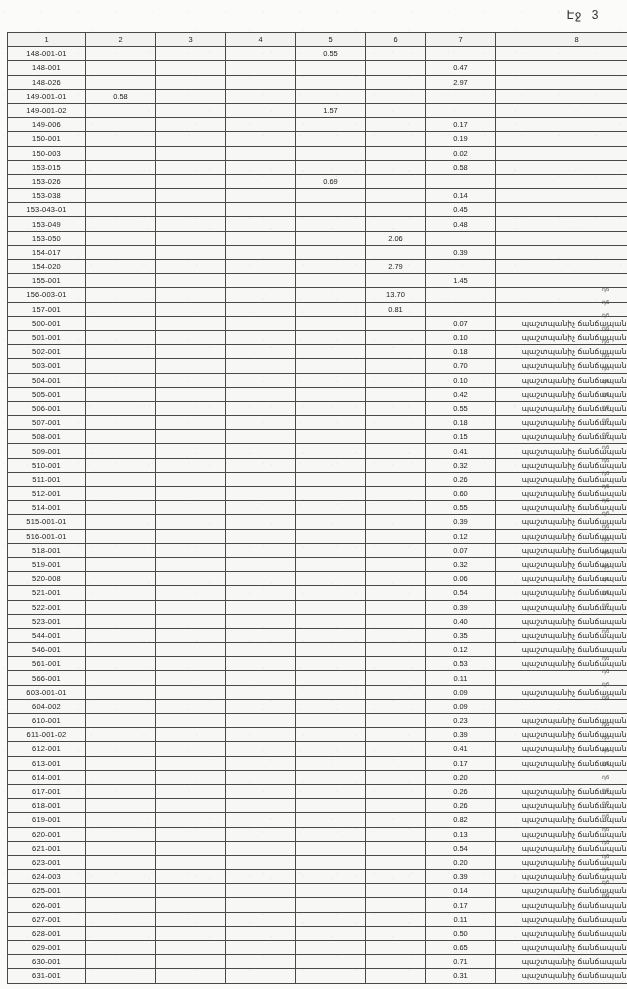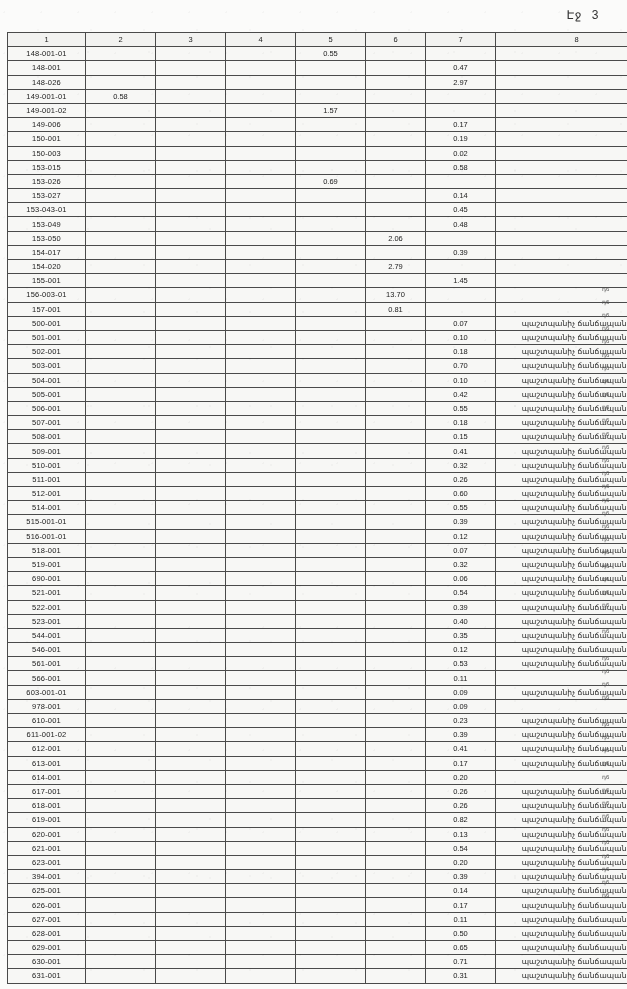--- a/index.html
+++ b/index.html
@@ -244,21 +244,21 @@
             <td class="code">153-026</td>
             <td class="num"></td>
             <td class="num"></td>
             <td class="num"></td>
             <td class="num">0.69</td>
             <td class="num"></td>
             <td class="num"></td>
             <td class="desc"></td>
           </tr>
           <tr>
-            <td class="code">153-027</td>
+            <td class="code">153-038</td>
             <td class="num"></td>
             <td class="num"></td>
             <td class="num"></td>
             <td class="num"></td>
             <td class="num"></td>
             <td class="num">0.14</td>
             <td class="desc"></td>
           </tr>
           <tr>
             <td class="code">153-043-01</td>
@@ -514,21 +514,21 @@
             <td class="code">519-001</td>
             <td class="num"></td>
             <td class="num"></td>
             <td class="num"></td>
             <td class="num"></td>
             <td class="num"></td>
             <td class="num">0.32</td>
             <td class="desc">պաշտպանիչ ճանճապանի</td>
           </tr>
           <tr>
-            <td class="code">690-001</td>
+            <td class="code">520-008</td>
             <td class="num"></td>
             <td class="num"></td>
             <td class="num"></td>
             <td class="num"></td>
             <td class="num"></td>
             <td class="num">0.06</td>
             <td class="desc">պաշտպանիչ ճանճապանի</td>
           </tr>
           <tr>
             <td class="code">521-001</td>
@@ -604,21 +604,21 @@
             <td class="code">603-001-01</td>
             <td class="num"></td>
             <td class="num"></td>
             <td class="num"></td>
             <td class="num"></td>
             <td class="num"></td>
             <td class="num">0.09</td>
             <td class="desc">պաշտպանիչ ճանճապանի</td>
           </tr>
           <tr>
-            <td class="code">978-001</td>
+            <td class="code">604-002</td>
             <td class="num"></td>
             <td class="num"></td>
             <td class="num"></td>
             <td class="num"></td>
             <td class="num"></td>
             <td class="num">0.09</td>
             <td class="desc"></td>
           </tr>
           <tr>
             <td class="code">610-001</td>
@@ -724,21 +724,21 @@
             <td class="code">623-001</td>
             <td class="num"></td>
             <td class="num"></td>
             <td class="num"></td>
             <td class="num"></td>
             <td class="num"></td>
             <td class="num">0.20</td>
             <td class="desc">պաշտպանիչ ճանճապանի</td>
           </tr>
           <tr>
-            <td class="code">394-001</td>
+            <td class="code">624-003</td>
             <td class="num"></td>
             <td class="num"></td>
             <td class="num"></td>
             <td class="num"></td>
             <td class="num"></td>
             <td class="num">0.39</td>
             <td class="desc">պաշտպանիչ ճանճապանի</td>
           </tr>
           <tr>
             <td class="code">625-001</td>

